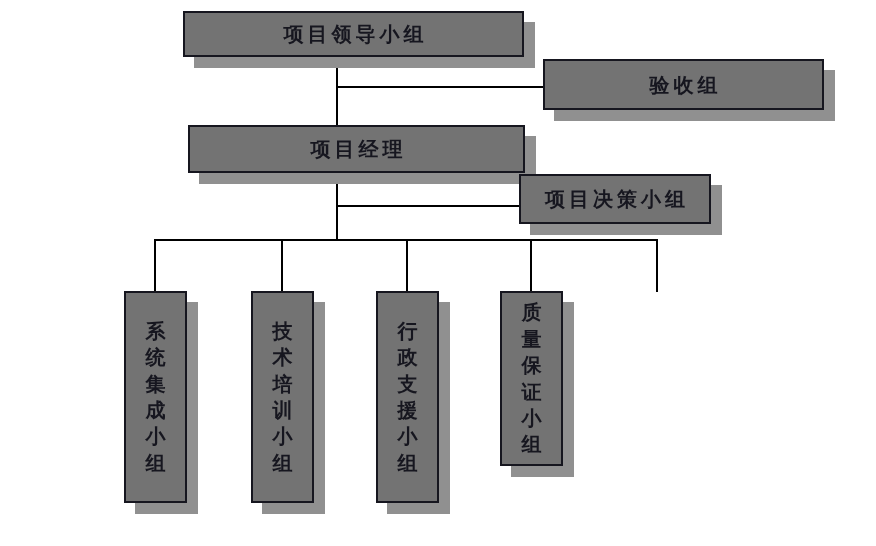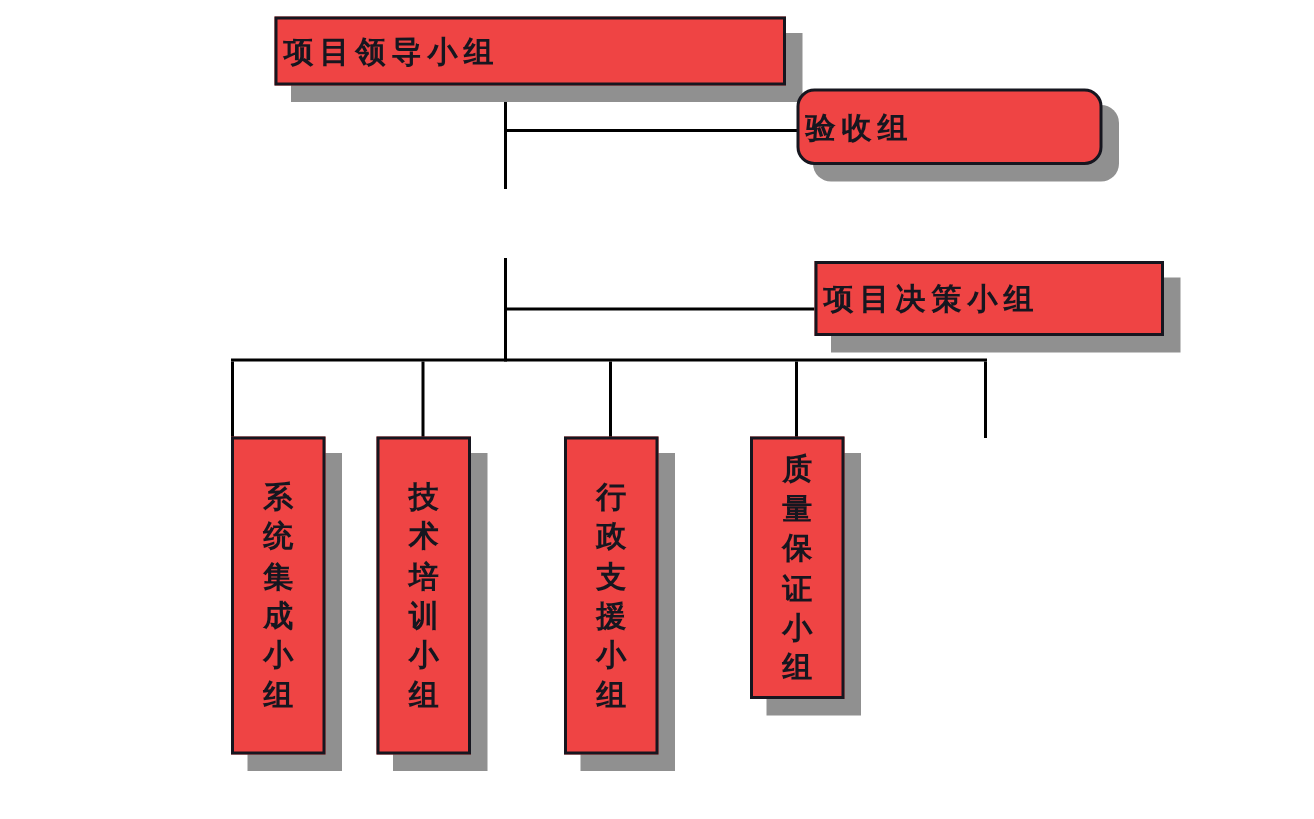--- a/index.html
+++ b/index.html
@@ -11,26 +11,26 @@
   .canvas {
     position: relative;
     width: 876px;
     height: 546px;
     background: #ffffff;
     overflow: hidden;
   }
   .node {
     position: absolute;
     box-sizing: border-box;
-    background: #ef4444;
+    background: #737373;
     border: 2px solid #16161f;
     box-shadow: 11px 11px 0 #909090;
     display: flex;
     align-items: center;
-    justify-content: flex-start;
+    justify-content: center;
     color: #16161f;
     font-weight: bold;
     font-size: 20px;
     line-height: 1.2;
   }
   .hbox .label {
     letter-spacing: 4px;
     text-indent: 4px;
     white-space: nowrap;
   }
@@ -62,30 +62,33 @@
   <div class="line v" style="left:154px; top:241px; height:51px;"></div>
   <div class="line v" style="left:281px; top:241px; height:51px;"></div>
   <div class="line v" style="left:406px; top:241px; height:51px;"></div>
   <div class="line v" style="left:530px; top:241px; height:51px;"></div>
   <div class="line v" style="left:656px; top:241px; height:51px;"></div>
 
   <div class="node hbox" style="left:183px; top:11px;  width:341px; height:46px;">
     <span class="label">项目领导小组</span>
   </div>
 
-  <div class="node hbox" style="left:531px; top:59px;  width:204px; height:51px;border-radius:12px;">
+  <div class="node hbox" style="left:543px; top:59px;  width:281px; height:51px;">
     <span class="label">验收组</span>
   </div>
 
+  <div class="node hbox" style="left:188px; top:125px; width:337px; height:48px;">
+    <span class="label">项目经理</span>
+  </div>
 
-  <div class="node hbox" style="left:543px; top:174px; width:233px; height:50px;">
+  <div class="node hbox" style="left:519px; top:174px; width:192px; height:50px;">
     <span class="label">项目决策小组</span>
   </div>
 
-  <div class="node vbox" style="left:124px; top:291px; width:63px; height:212px;margin-left:30px;">
+  <div class="node vbox" style="left:124px; top:291px; width:63px; height:212px;">
     <span class="label">系统集成小组</span>
   </div>
 
   <div class="node vbox" style="left:251px; top:291px; width:63px; height:212px;">
     <span class="label">技术培训小组</span>
   </div>
 
   <div class="node vbox" style="left:376px; top:291px; width:63px; height:212px;">
     <span class="label">行政支援小组</span>
   </div>

